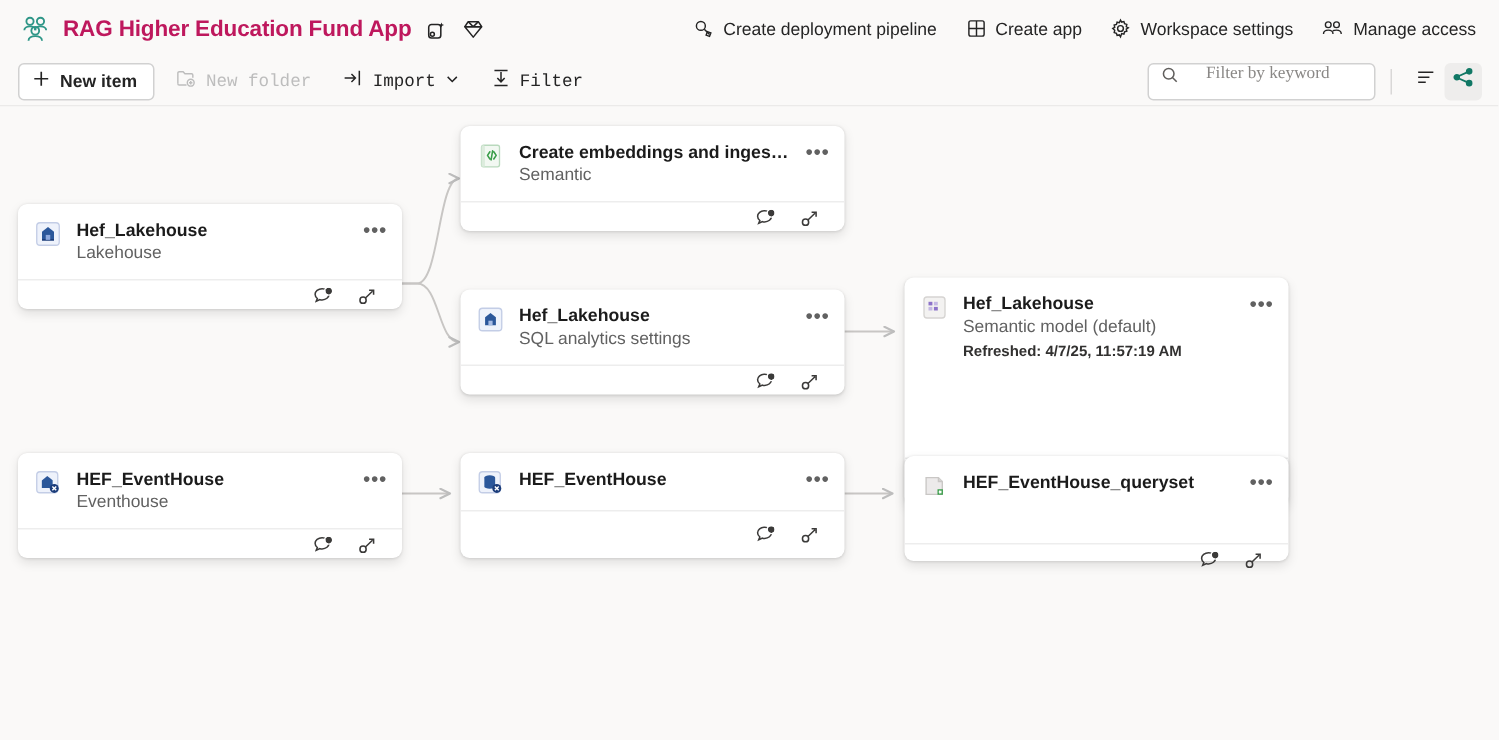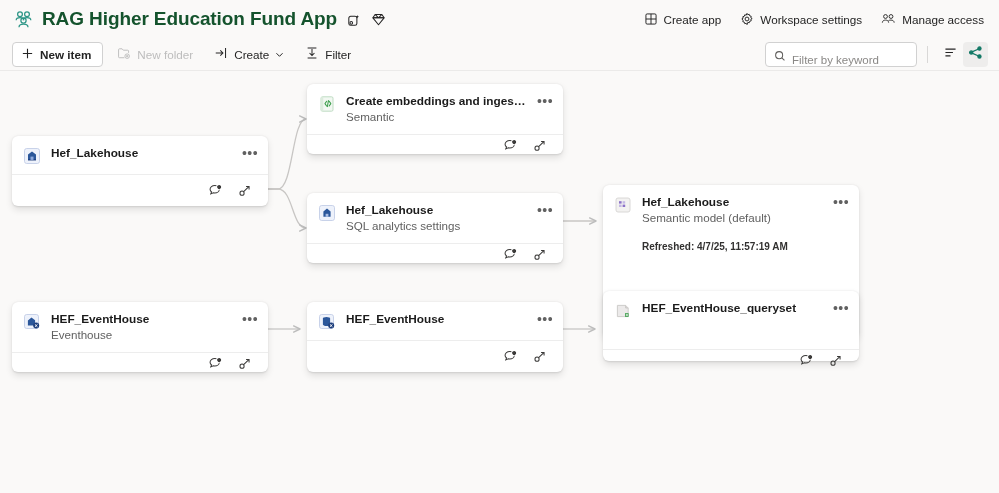--- a/index.html
+++ b/index.html
@@ -13,22 +13,22 @@
 
   
   .header {
     height: 38px;
     display: flex; align-items: center;
     padding: 0 14px 0 12px;
     background: #faf9f8;
   }
   .ws-icon { width: 22px; height: 22px; flex: 0 0 22px; display:flex; align-items:center; justify-content:center; }
   .ws-title {
-    font-size: 19px; font-weight: 700; letter-spacing: -0.1px;
-    margin-left: 8px; white-space: nowrap; color: #14532d;
+    font-size: 15px; font-weight: 700; letter-spacing: -0.1px;
+    margin-left: 8px; white-space: nowrap; color: #be185d;
   }
   .title-badge { width: 18px; height: 18px; margin-left: 7px; display:flex; align-items:center; justify-content:center; }
   .header-spacer { flex: 1 1 auto; }
   .hdr-actions { display:flex; align-items:center; gap: 17px; }
   .hdr-btn {
     display: flex; align-items: center; gap: 6px;
     font-size: 11.7px; color: #242424; white-space: nowrap;
     cursor: pointer; padding: 3px 1px; border-radius: 3px;
   }
   .hdr-btn svg { display:block; }
@@ -42,28 +42,28 @@
   .btn-newitem {
     display:flex; align-items:center; gap:6px;
     height: 25px; padding: 0 11px 0 8px;
     background: #ffffff; border: 1px solid #d1d1d1; border-radius: 4px;
     font-size: 11.7px; font-weight: 600; color: #242424; cursor: pointer;
   }
   .tb-btn {
     display:flex; align-items:center; gap:6px;
     height: 25px; padding: 0 7px;
     font-size: 11.7px; color: #242424; cursor: pointer;
-    border-radius: 4px; margin-left: 7px; white-space: nowrap;
+    border-radius: 4px; margin-left: 7px; white-space: nowrap; font-family: Liberation Mono, monospace;
   }
   .tb-btn.disabled { color: #bdbdbd; cursor: default; }
   .tb-spacer { flex: 1 1 auto; }
   .searchbox {
-    display:flex; align-items:flex-end; gap:6px;
+    display:flex; align-items:flex-start; gap:18px;
     width: 152px; height: 25px; padding: 0 8px;
-    background: #ffffff; border: 1px solid #d1d1d1; border-radius: 4px;
+    background: #ffffff; border: 1px solid #d1d1d1; border-radius: 4px; font-family: Liberation Serif, serif;
   }
   .searchbox input {
     border: none; outline: none; background: transparent;
     font-size: 11.5px; font-family: inherit; color: #242424; width: 100%;
   }
   .searchbox input::placeholder { color: #8a8886; }
   .tb-divider { width: 1px; height: 17px; background: #d9d8d7; margin: 0 10px; }
   .icon-btn {
     width: 25px; height: 25px; border-radius: 4px;
     display:flex; align-items:center; justify-content:center; cursor:pointer;
@@ -85,21 +85,21 @@
   }
   .card-body { padding: 10px 10px 9px 11px; display:flex; gap: 10px; }
   .type-icon { width: 18px; height: 18px; flex: 0 0 18px; margin-top: 1px; }
   .card-text { flex: 1 1 auto; min-width: 0; }
   .card-title {
     font-size: 11.8px; font-weight: 700; color: #1b1b1b;
     white-space: nowrap; overflow: hidden; text-overflow: ellipsis;
     line-height: 15px;
   }
   .card-sub { font-size: 11.6px; color: #616161; line-height: 16px; white-space: nowrap; }
-  .card-refresh { font-size: 10px; font-weight: 600; color: #323130; line-height: 14px; margin-top: 14px; white-space: nowrap; }
+  .card-refresh { font-size: 10px; font-weight: 600; color: #323130; line-height: 14px; margin-top: 2px; white-space: nowrap; }
   .card-menu {
     flex: 0 0 16px; width: 16px; height: 16px; margin-top: -1px;
     display: flex; align-items: center; justify-content: center;
     color: #616161; font-size: 14px; letter-spacing: 0.4px; line-height: 1;
     border-radius: 3px; cursor: pointer;
   }
   .card-footer {
     border-top: 1px solid #ededed;
     height: 32px; display:flex; align-items:center; justify-content:flex-end;
     gap: 9px; padding-right: 12px;
@@ -139,20 +139,30 @@
       <path d="M4.4 2.6L8 6.2l3.6-3.6M2 6.2h12"></path>
     </svg>
   </span>
 
   <div class="header-spacer"></div>
 
   <div class="hdr-actions">
     <div class="hdr-btn">
       <span>
         <svg width="14" height="14" viewBox="0 0 16 16" fill="none" stroke="#242424" stroke-width="1.1">
+          <circle cx="6" cy="6" r="3.4"></circle>
+            <path d="M8.6 8.6l4 4"></path>
+            <path d="M11 10.4l2.6 1-1 2.6-2.6-1z"></path>
+        </svg>
+      </span>
+      <span>Create deployment pipeline</span>
+    </div>
+    <div class="hdr-btn">
+      <span>
+        <svg width="14" height="14" viewBox="0 0 16 16" fill="none" stroke="#242424" stroke-width="1.1">
           <rect x="2.2" y="2.2" width="11.6" height="11.6" rx="1.4"></rect>
           <path d="M8 2.2v11.6M2.2 8h11.6"></path>
         </svg>
       </span>
       <span>Create app</span>
     </div>
     <div class="hdr-btn">
       <span>
         <svg width="14" height="14" viewBox="0 0 16 16" fill="none" stroke="#242424" stroke-width="1.1">
           <circle cx="8" cy="8" r="2.2"></circle>
@@ -196,21 +206,21 @@
     </span>
     <span>New folder</span>
   </div>
 
   <div class="tb-btn">
     <span>
       <svg width="14" height="14" viewBox="0 0 16 16" fill="none" stroke="#242424" stroke-width="1.15">
         <path d="M2 8h8.2M7.2 5l3 3-3 3M13.2 2.4v11.2"></path>
       </svg>
     </span>
-    <span>Create</span>
+    <span>Import</span>
     <span>
       <svg width="9" height="9" viewBox="0 0 10 10" fill="none" stroke="#242424" stroke-width="1.1">
         <path d="M1.6 3.6L5 7l3.4-3.4"></path>
       </svg>
     </span>
   </div>
 
   <div class="tb-btn">
     <span>
       <svg width="14" height="14" viewBox="0 0 16 16" fill="none" stroke="#242424" stroke-width="1.15">
@@ -281,20 +291,21 @@
       <span class="type-icon">
         <svg width="18" height="18" viewBox="0 0 18 18">
           <rect x="1.5" y="1.5" width="15" height="15" rx="2.2" fill="#eef2fb" stroke="#c3cde6" stroke-width="0.9"></rect>
           <path d="M9 4.4l4 3.1v5.4H5V7.5z" fill="#2b579a"></path>
           <path d="M5 12.9h8" stroke="#1b3c7a" stroke-width="1.1"></path>
           <rect x="7.5" y="9.6" width="3" height="3.3" fill="#8ea9dd"></rect>
         </svg>
       </span>
       <div class="card-text">
         <div class="card-title">Hef_Lakehouse</div>
+        <div class="card-sub">Lakehouse</div>
       </div>
       <div class="card-menu">•••</div>
     </div>
     <div class="card-footer">
       <span class="foot-icon">
         <svg width="15" height="15" viewBox="0 0 16 16" fill="none" stroke="#3b3a39" stroke-width="1.1">
           <path d="M7.2 2.6c2.7 0 4.9 1.8 4.9 4s-2.2 4-4.9 4c-.5 0-1-.06-1.5-.18L3 11.6l.8-2c-1-.73-1.6-1.78-1.6-2.95 0-2.22 2.2-4.05 5-4.05z"></path>
           <circle cx="11.9" cy="4.3" r="2.3" fill="#3b3a39" stroke="none"></circle>
           <circle cx="11.9" cy="4.3" r="2.9" stroke="#ffffff" stroke-width="1"></circle>
         </svg>
@@ -467,21 +478,21 @@
       </span>
       <span class="foot-icon">
         <svg width="15" height="15" viewBox="0 0 16 16" fill="none" stroke="#3b3a39" stroke-width="1.1">
           <circle cx="4.3" cy="10.8" r="2.2"></circle>
           <path d="M6 9.2L11 4.4M8.6 3.8h3.2v3.2"></path>
         </svg>
       </span>
     </div>
   </div>
 
-  <div class="card" style="left:603px; top:220px; width:256px; height:70px;gap:20px;">
+  <div class="card" style="left:603px; top:233px; width:256px; height:70px;gap:20px;">
     <div class="card-body">
       <span class="type-icon">
         <svg width="18" height="18" viewBox="0 0 18 18">
           <path d="M3.4 3.4h8.2l2.6 2.6v8.6H3.4z" fill="#eceaea" stroke="#c9c7c5" stroke-width="0.9"></path>
           <path d="M11.6 3.4v2.6h2.6" fill="#d8d6d4" stroke="#c9c7c5" stroke-width="0.9"></path>
           <path d="M11 11.2h3.6v3.6H11z" fill="#3a9e4a"></path>
           <path d="M12 12.2l1.6 1.6M13.6 12.2L12 13.8" stroke="#ffffff" stroke-width="0.9"></path>
         </svg>
       </span>
       <div class="card-text">

